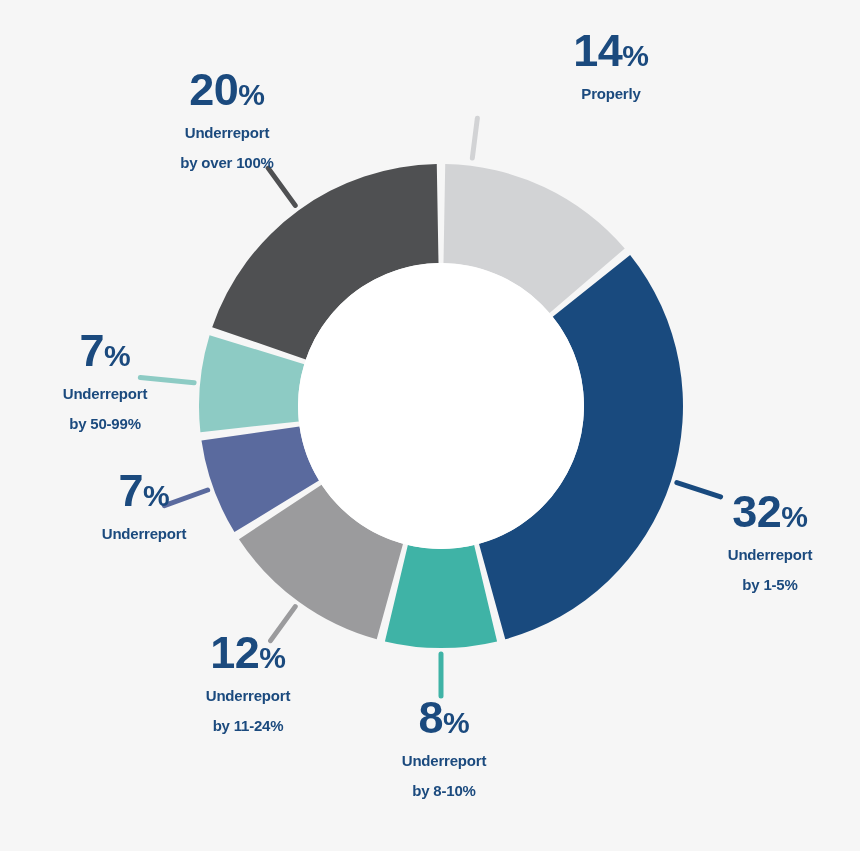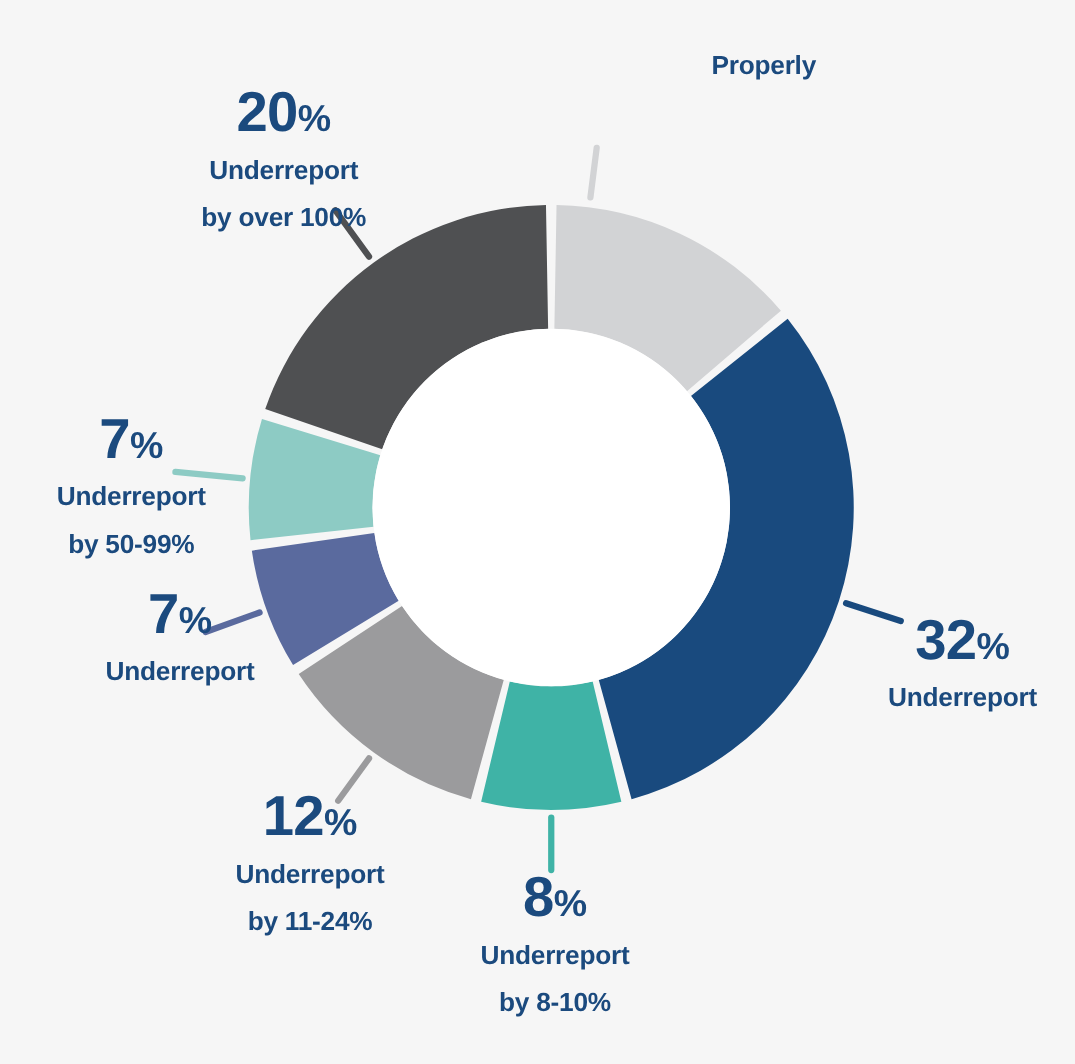--- a/index.html
+++ b/index.html
@@ -46,21 +46,21 @@
     margin-bottom: 4px;
   }
   .label .pct .sign {
     font-size: 30px;
     font-weight: 700;
     letter-spacing: 0;
   }
   .label .desc {
     display: block;
     font-weight: 700;
-    font-size: 21px;
+    font-size: 15px;
     letter-spacing: -0.2px;
     line-height: 1.22;
     margin-top: 12px;
   }
 
   
   #label-properly-report { left: 528px; top: 28px;  width: 166px; }
   #label-underreport-1-5 { left: 684px; top: 489px; width: 172px; text-align: center; }
   #label-underreport-6-10 { left: 356px; top: 695px; width: 176px; }
   #label-underreport-11-24 { left: 148px; top: 630px; width: 200px; }
@@ -89,26 +89,28 @@
         <path d="M 497.08299264558593 641.411762526674 A 242 242 0 0 1 384.91700735441384 641.411762526674 L 407.86004980033545 545.1069505839437 A 143 143 0 0 0 474.13995019966444 545.1069505839437 Z" fill="#3fb3a6"></path>
         <path d="M 376.7354195681922 639.3110878246546 A 242 242 0 0 1 238.9668170902556 539.2163391005689 L 321.61675555333284 484.71874583215435 A 143 143 0 0 0 403.0254751993863 543.8656428054777 Z" fill="#9b9b9d"></path>
         <path d="M 234.44070705937074 532.0843309054194 A 242 242 0 0 1 201.47415212031507 440.5162019567338 L 299.4619989801862 426.3959375198882 A 143 143 0 0 0 318.94223598962816 480.50437735320236 Z" fill="#5a6a9e"></path>
         <path d="M 200.41546671869966 432.13584408085757 A 242 242 0 0 1 209.5742490569454 335.2460474570978 L 304.2484198972859 364.1908462246487 A 143 143 0 0 0 298.83641215195894 421.44390786596125 Z" fill="#8dcbc4"></path>
         <path d="M 212.18450470496535 327.21250662136805 A 242 242 0 0 1 436.7765176421774 164.03685777215333 L 438.50430587946846 263.02177959263605 A 143 143 0 0 0 305.79084368929773 359.44375391262656 Z" fill="#4f5052"></path>
       </g>
     <circle id="donut-hole" cx="441" cy="406" r="143" fill="#ffffff"></circle>
   </svg>
 
   <div class="label" id="label-properly-report">
+    <span class="pct"><span>14</span><span class="sign">%</span></span>
     <span class="desc">Properly</span>
   </div>
 
   <div class="label" id="label-underreport-1-5">
     <span class="pct"><span>32</span><span class="sign">%</span></span>
     <span class="desc">Underreport</span>
+    <span class="desc">by 1-5%</span>
   </div>
 
   <div class="label" id="label-underreport-6-10">
     <span class="pct"><span>8</span><span class="sign">%</span></span>
     <span class="desc">Underreport</span>
     <span class="desc">by 8-10%</span>
   </div>
 
   <div class="label" id="label-underreport-11-24">
     <span class="pct"><span>12</span><span class="sign">%</span></span>

